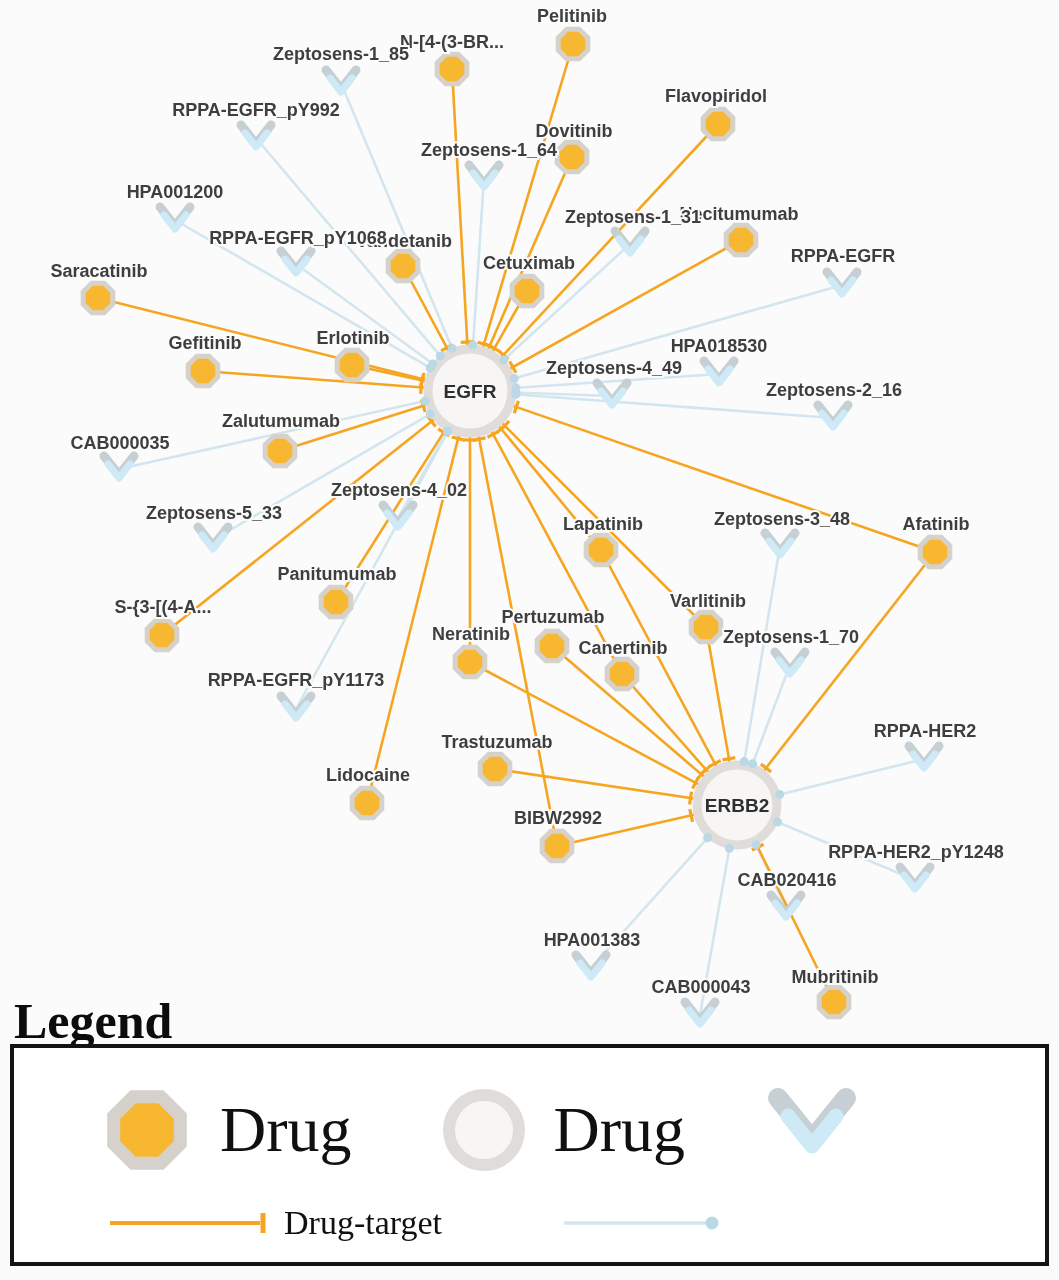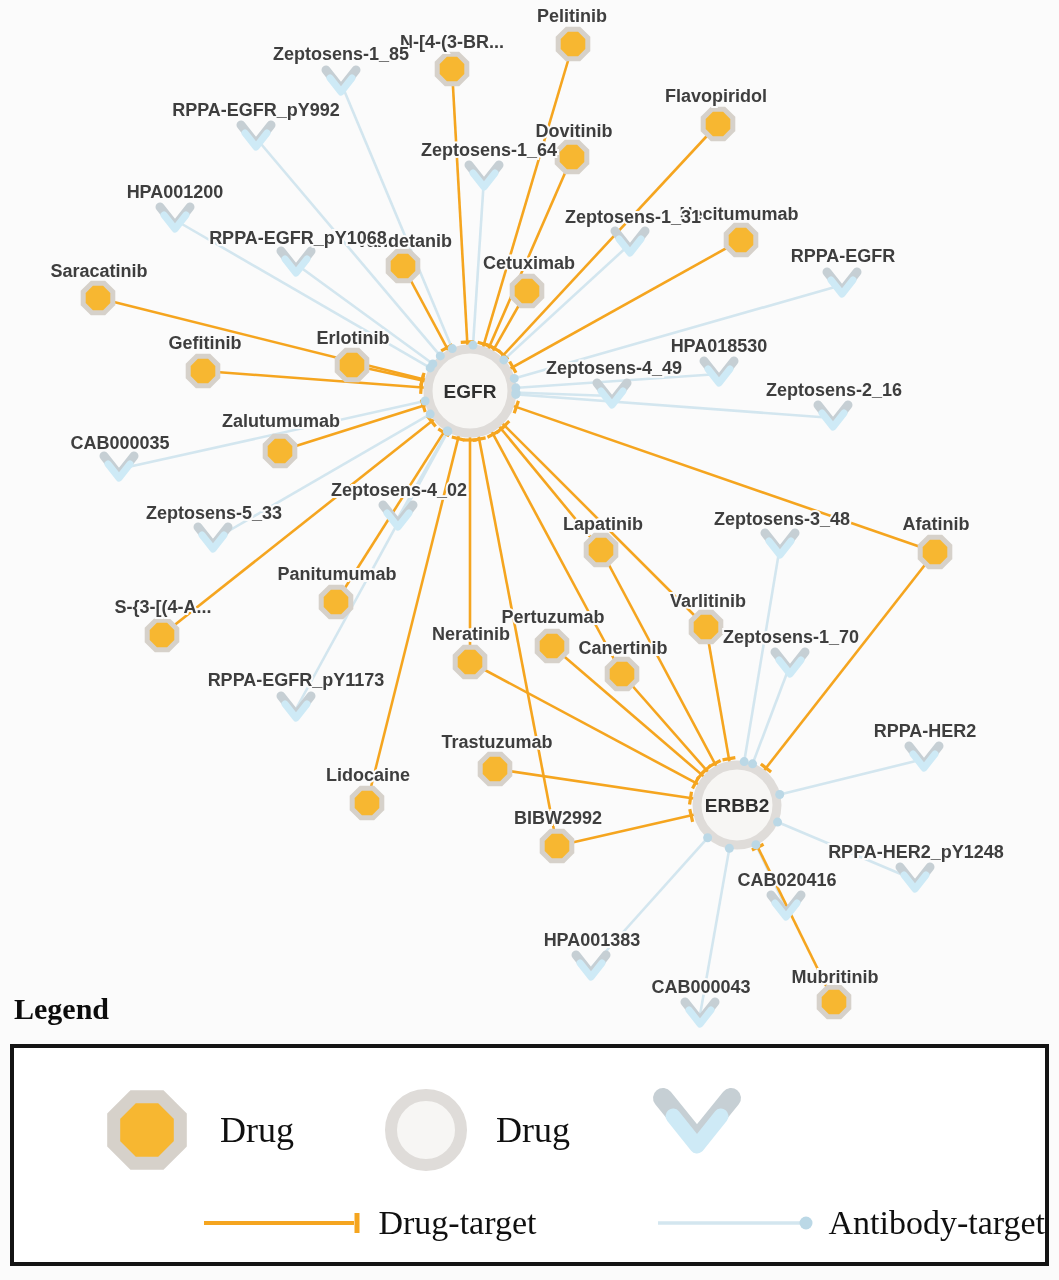--- a/index.html
+++ b/index.html
@@ -16,36 +16,36 @@
     fill:#3e3e3e; stroke:#fbfbfb; stroke-width:4px; paint-order:stroke;
   }
   .gene-label {
     font-family:"Liberation Sans", sans-serif;
     font-weight:700; font-size:19px; fill:#2f2f2f;
   }
 
   .legend-title {
     position:absolute; left:14px; top:992px;
     font-family:"Liberation Serif", serif; font-weight:700;
-    font-size:30px; color:#0c0c0c;
+    font-size:50px; color:#0c0c0c;
   }
   .legend-box {
     position:absolute; left:10px; top:1044px; width:1039px; height:222px;
     box-sizing:border-box; background:#ffffff; border:4px solid #141414;
   }
   .legend-row1 {
     position:absolute; left:0; top:22px; width:100%; height:120px;
     display:flex; align-items:center;
   }
   .legend-row2 {
     position:absolute; left:0; top:150px; width:100%; height:50px;
-    display:flex; align-items:center;justify-content:flex-end;
+    display:flex; align-items:center;
   }
   .licon { display:block; }
-  .ltext1 { font-size:36px; color:#101010; margin-left:18px; white-space:nowrap; }
+  .ltext1 { font-size:64px; color:#101010; margin-left:18px; white-space:nowrap; }
   .ltext2 { font-size:34px; color:#101010; margin-left:6px; white-space:nowrap; }
 </style>
 </head>
 <body style="background: rgb(251, 251, 251);">
 
 <svg id="network-svg" width="1059" height="1280" viewBox="0 0 1059 1280">
     <g>
       <line x1="341" y1="83" x2="453.0021021195911" y2="350.4158717273958" stroke="#D3E6EF" stroke-width="2.6"></line>
       <line x1="256" y1="138" x2="441.5844941513739" y2="357.4059673845682" stroke="#D3E6EF" stroke-width="2.6"></line>
       <line x1="484" y1="178" x2="472.88579199822846" y2="347.0947360269528" stroke="#D3E6EF" stroke-width="2.6"></line>
@@ -338,15 +338,14 @@
     <svg id="licon-drug-edge" class="licon" width="172" height="36" viewBox="0 0 172 36" style="margin-left:92px">
         <line x1="4" y1="18" x2="154" y2="18" stroke="#F5A51F" stroke-width="4"></line>
         <line x1="157" y1="8" x2="157" y2="28" stroke="#F5A51F" stroke-width="5"></line>
       </svg>
     <span class="ltext2">Drug-target</span>
 
     <svg id="licon-ab-edge" class="licon" width="168" height="36" viewBox="0 0 168 36" style="margin-left:118px">
         <line x1="4" y1="18" x2="146" y2="18" stroke="#D3E6EF" stroke-width="3.5"></line>
         <circle cx="152" cy="18" r="6.5" fill="#BBD8E6"></circle>
       </svg>
-    <span class="ltext2">Antibody-target</span>
   </div>
 </div>
 
 </body></html>

